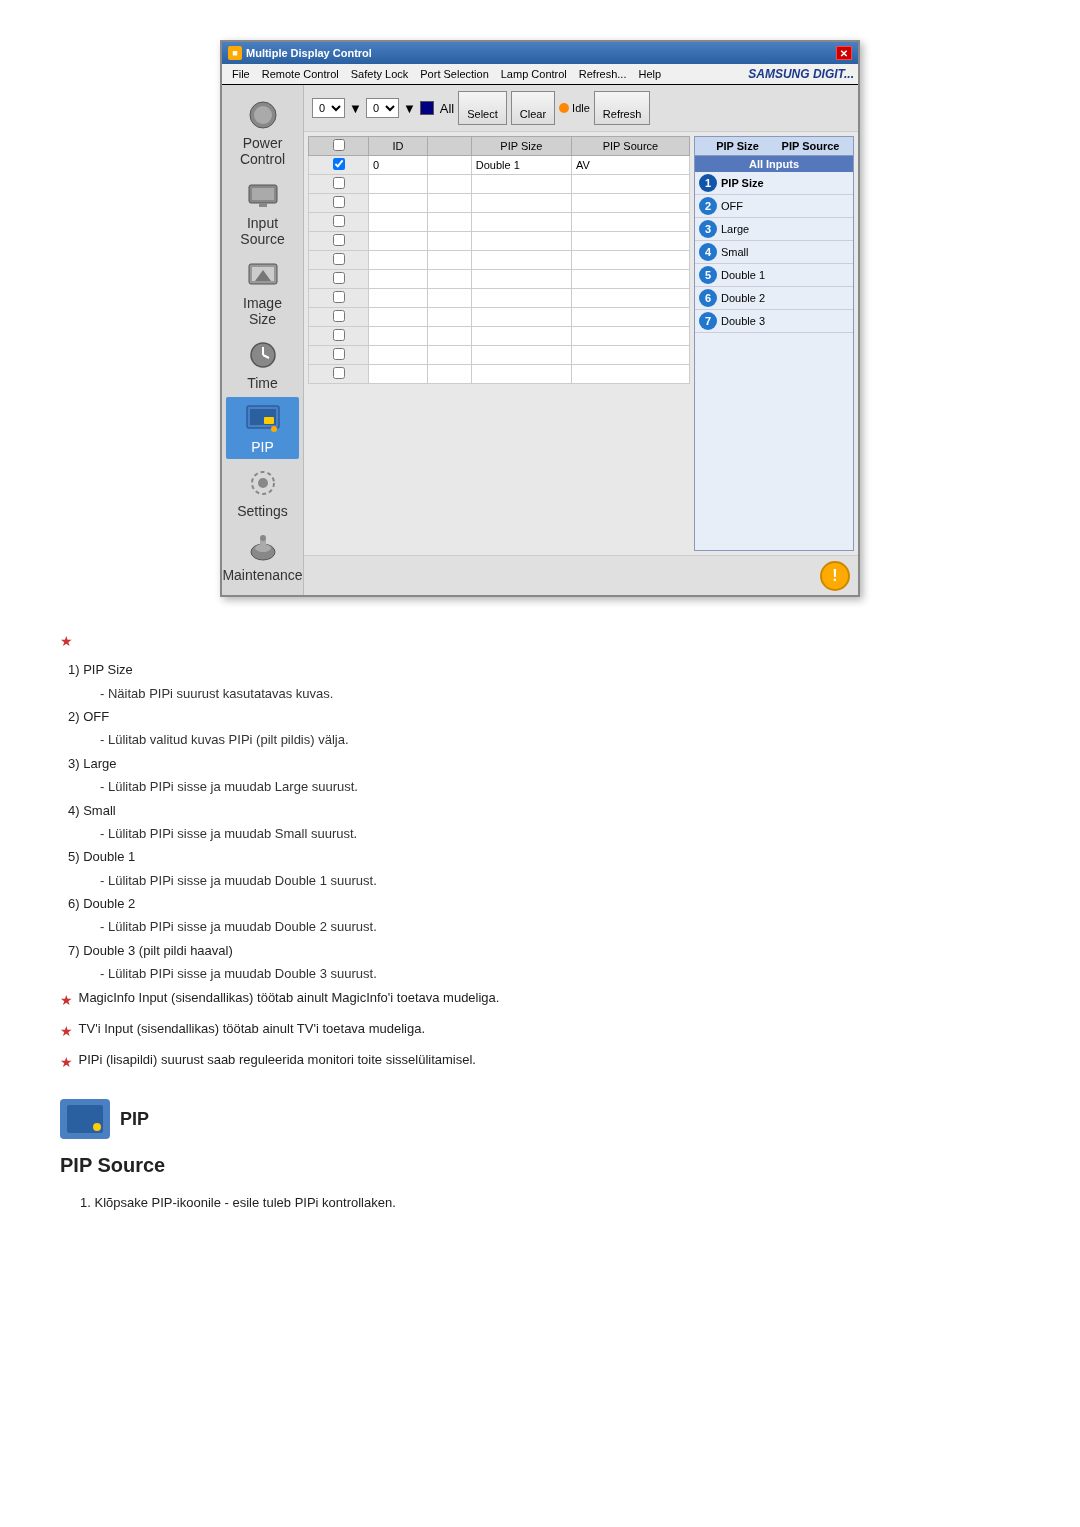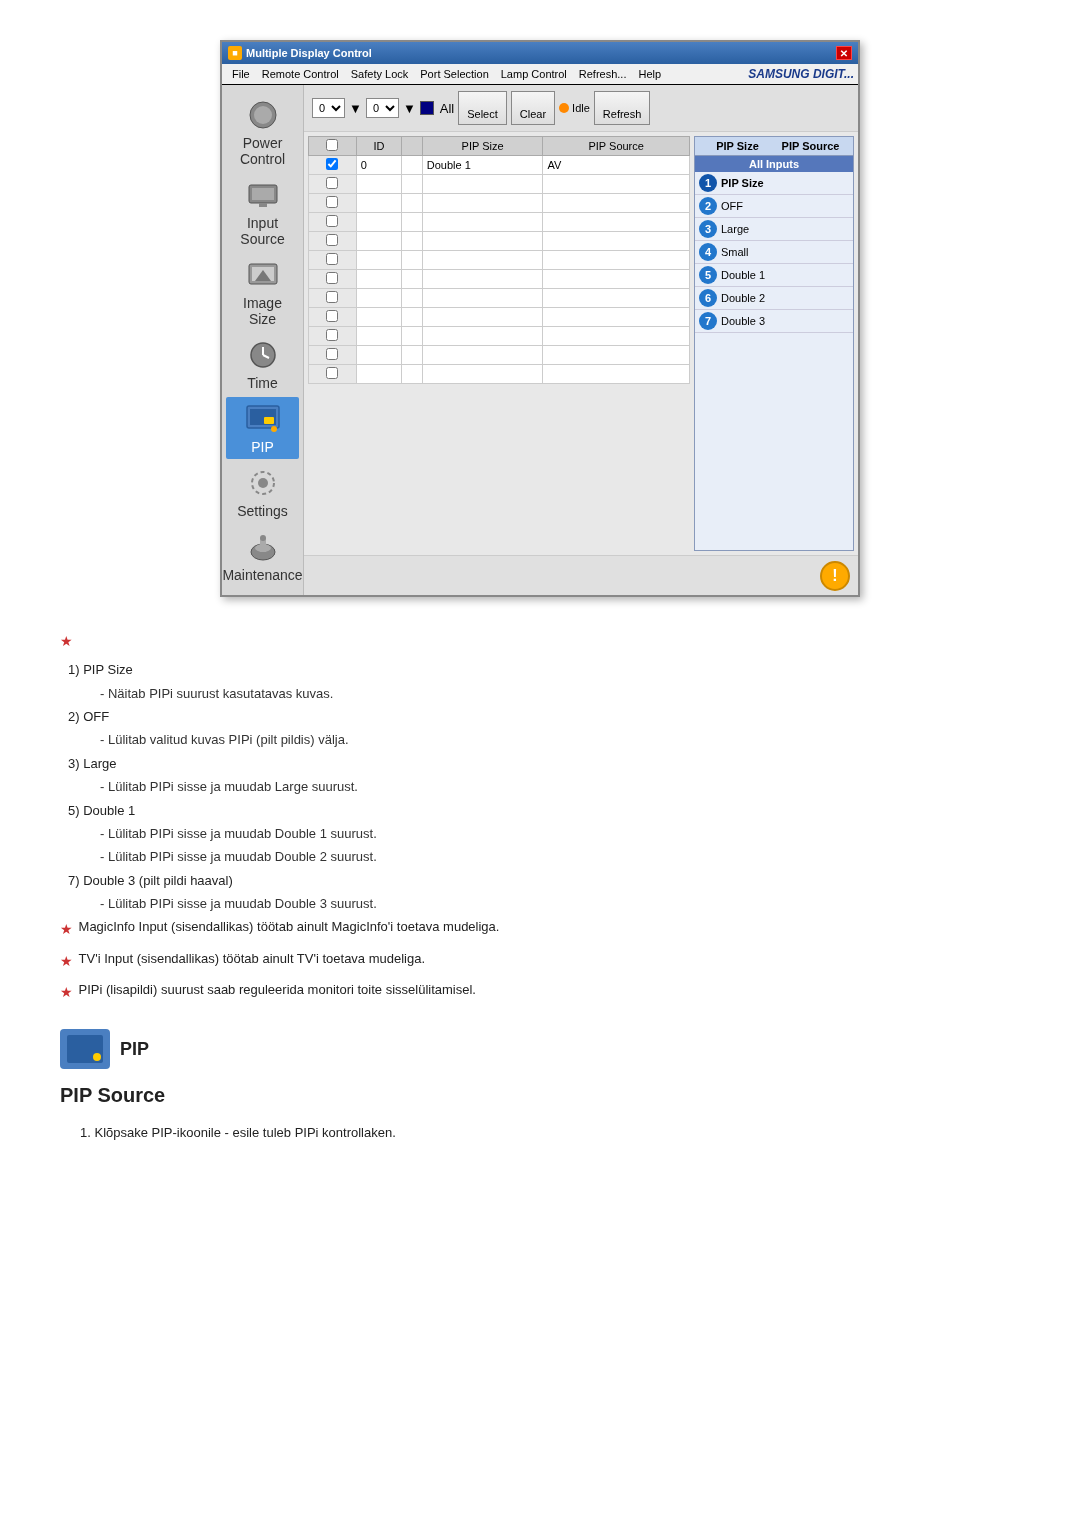--- a/index.html
+++ b/index.html
@@ -189,21 +189,21 @@
       padding: 4px;
     }
     .grid-table {
       width: 100%;
       border-collapse: collapse;
       font-size: 11px;
     }
     .grid-table th {
       background: #d0d0d0;
       border: 1px solid #aaa;
-      padding: 2px 4px;
+      padding: 2px 16px;
       text-align: center;
       font-weight: normal;
     }
     .grid-table td {
       border: 1px solid #ccc;
       padding: 2px 4px;
       height: 18px;
       background: white;
     }
     .grid-table td:first-child {
@@ -665,27 +665,32 @@
     <div>
       <div><span>2)</span> <span>OFF</span></div>
       <div class="sub-item">- Lülitab valitud kuvas PIPi (pilt pildis) välja.</div>
     </div>
 
     <div>
       <div><span>3)</span> <span>Large</span></div>
       <div class="sub-item">- Lülitab PIPi sisse ja muudab Large suurust.</div>
     </div>
 
+    <div>
+      <div><span>4)</span> <span>Small</span></div>
+      <div class="sub-item">- Lülitab PIPi sisse ja muudab Small suurust.</div>
+    </div>
 
     <div>
       <div><span>5)</span> <span>Double 1</span></div>
       <div class="sub-item">- Lülitab PIPi sisse ja muudab Double 1 suurust.</div>
     </div>
 
     <div>
+      <div><span>6)</span> <span>Double 2</span></div>
       <div class="sub-item">- Lülitab PIPi sisse ja muudab Double 2 suurust.</div>
     </div>
 
     <div>
       <div><span>7)</span> <span>Double 3 (pilt pildi haaval)</span></div>
       <div class="sub-item">- Lülitab PIPi sisse ja muudab Double 3 suurust.</div>
     </div>
   </div>
 
   <div class="star-item">

